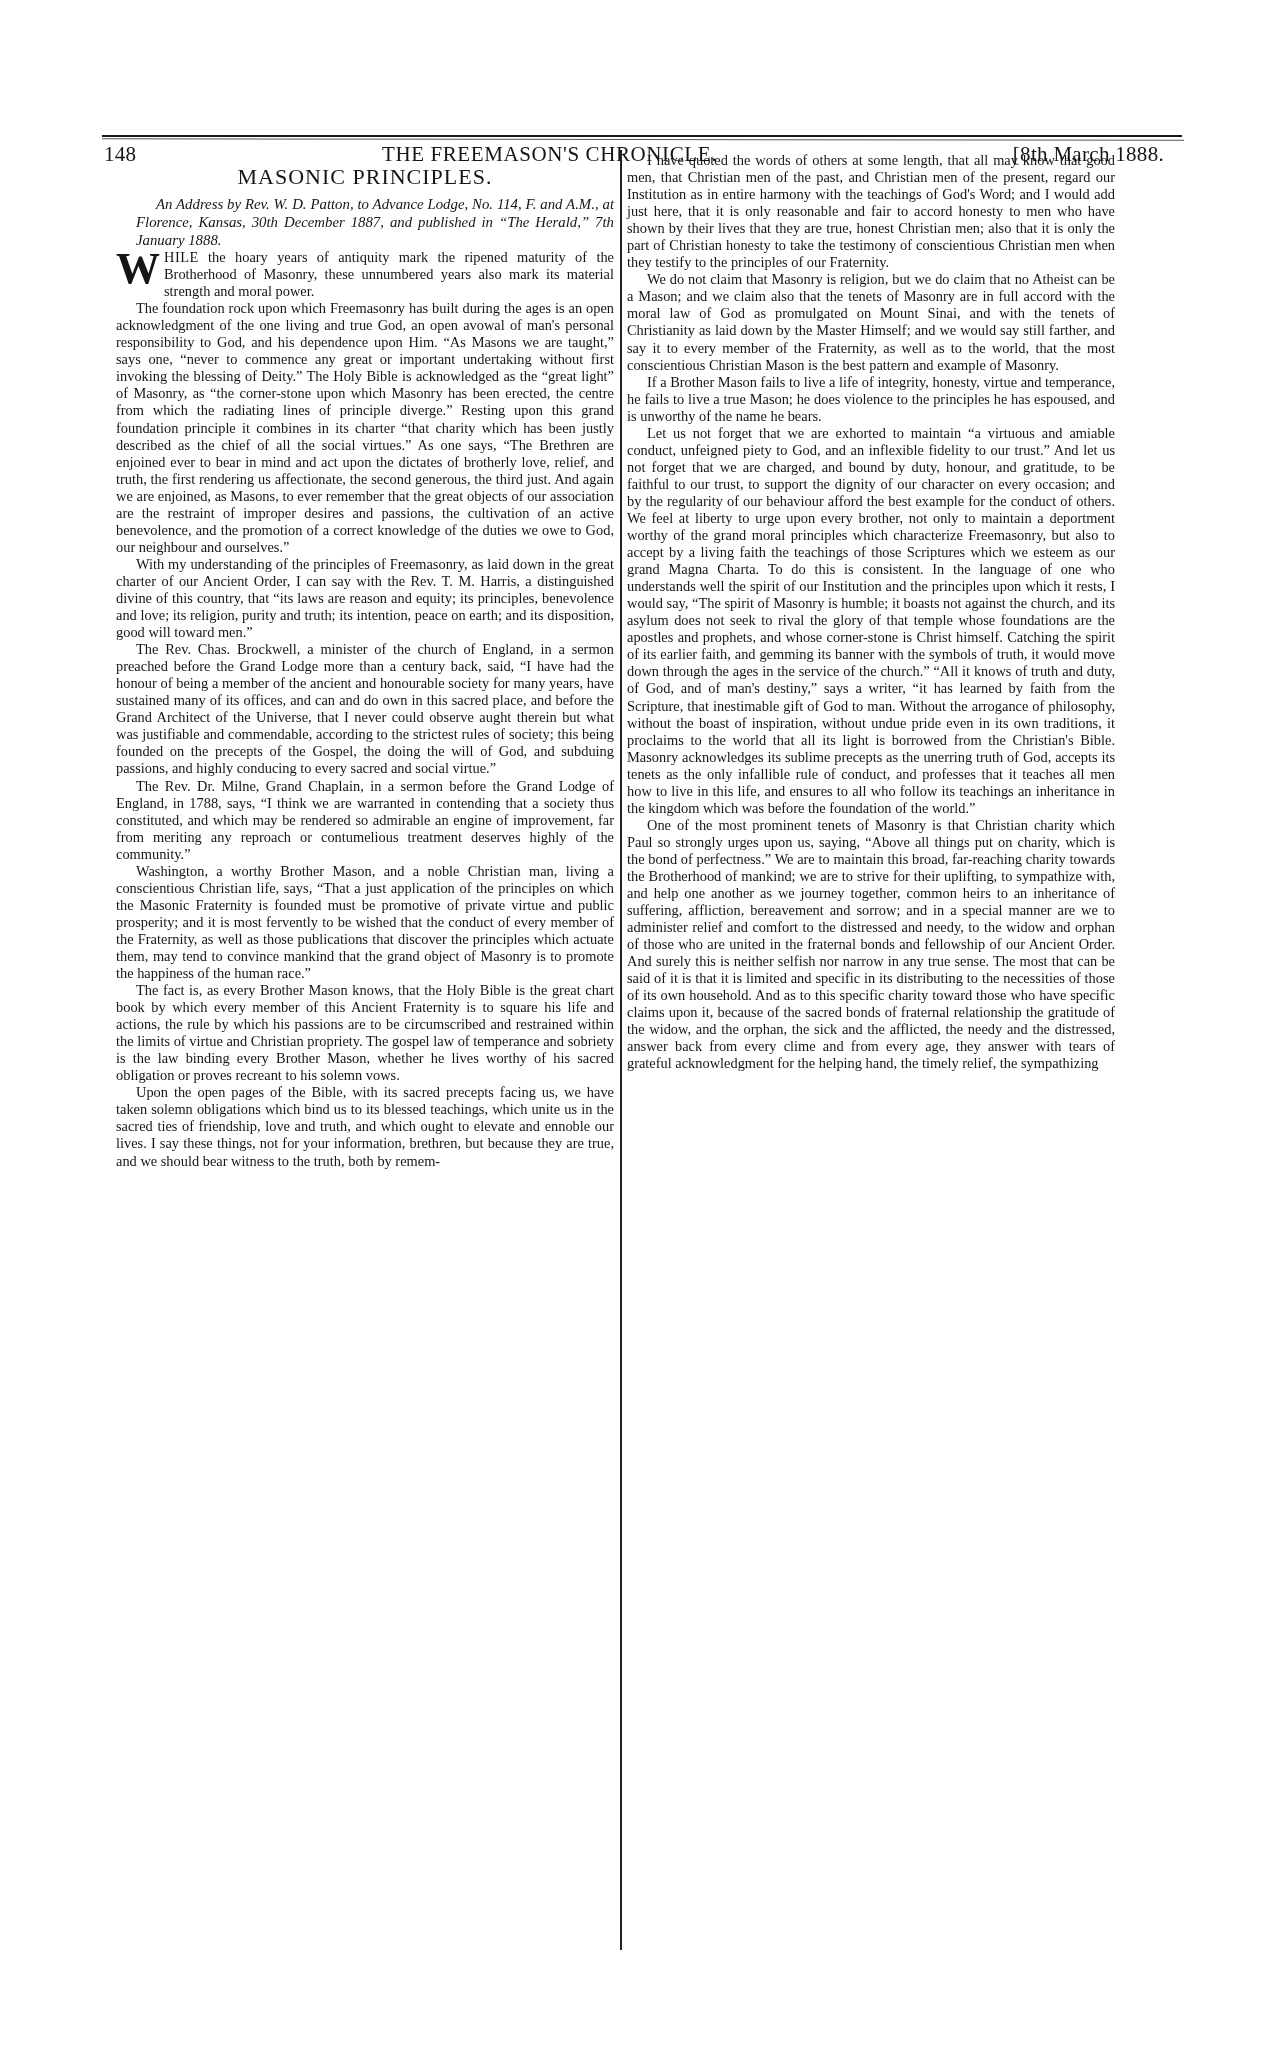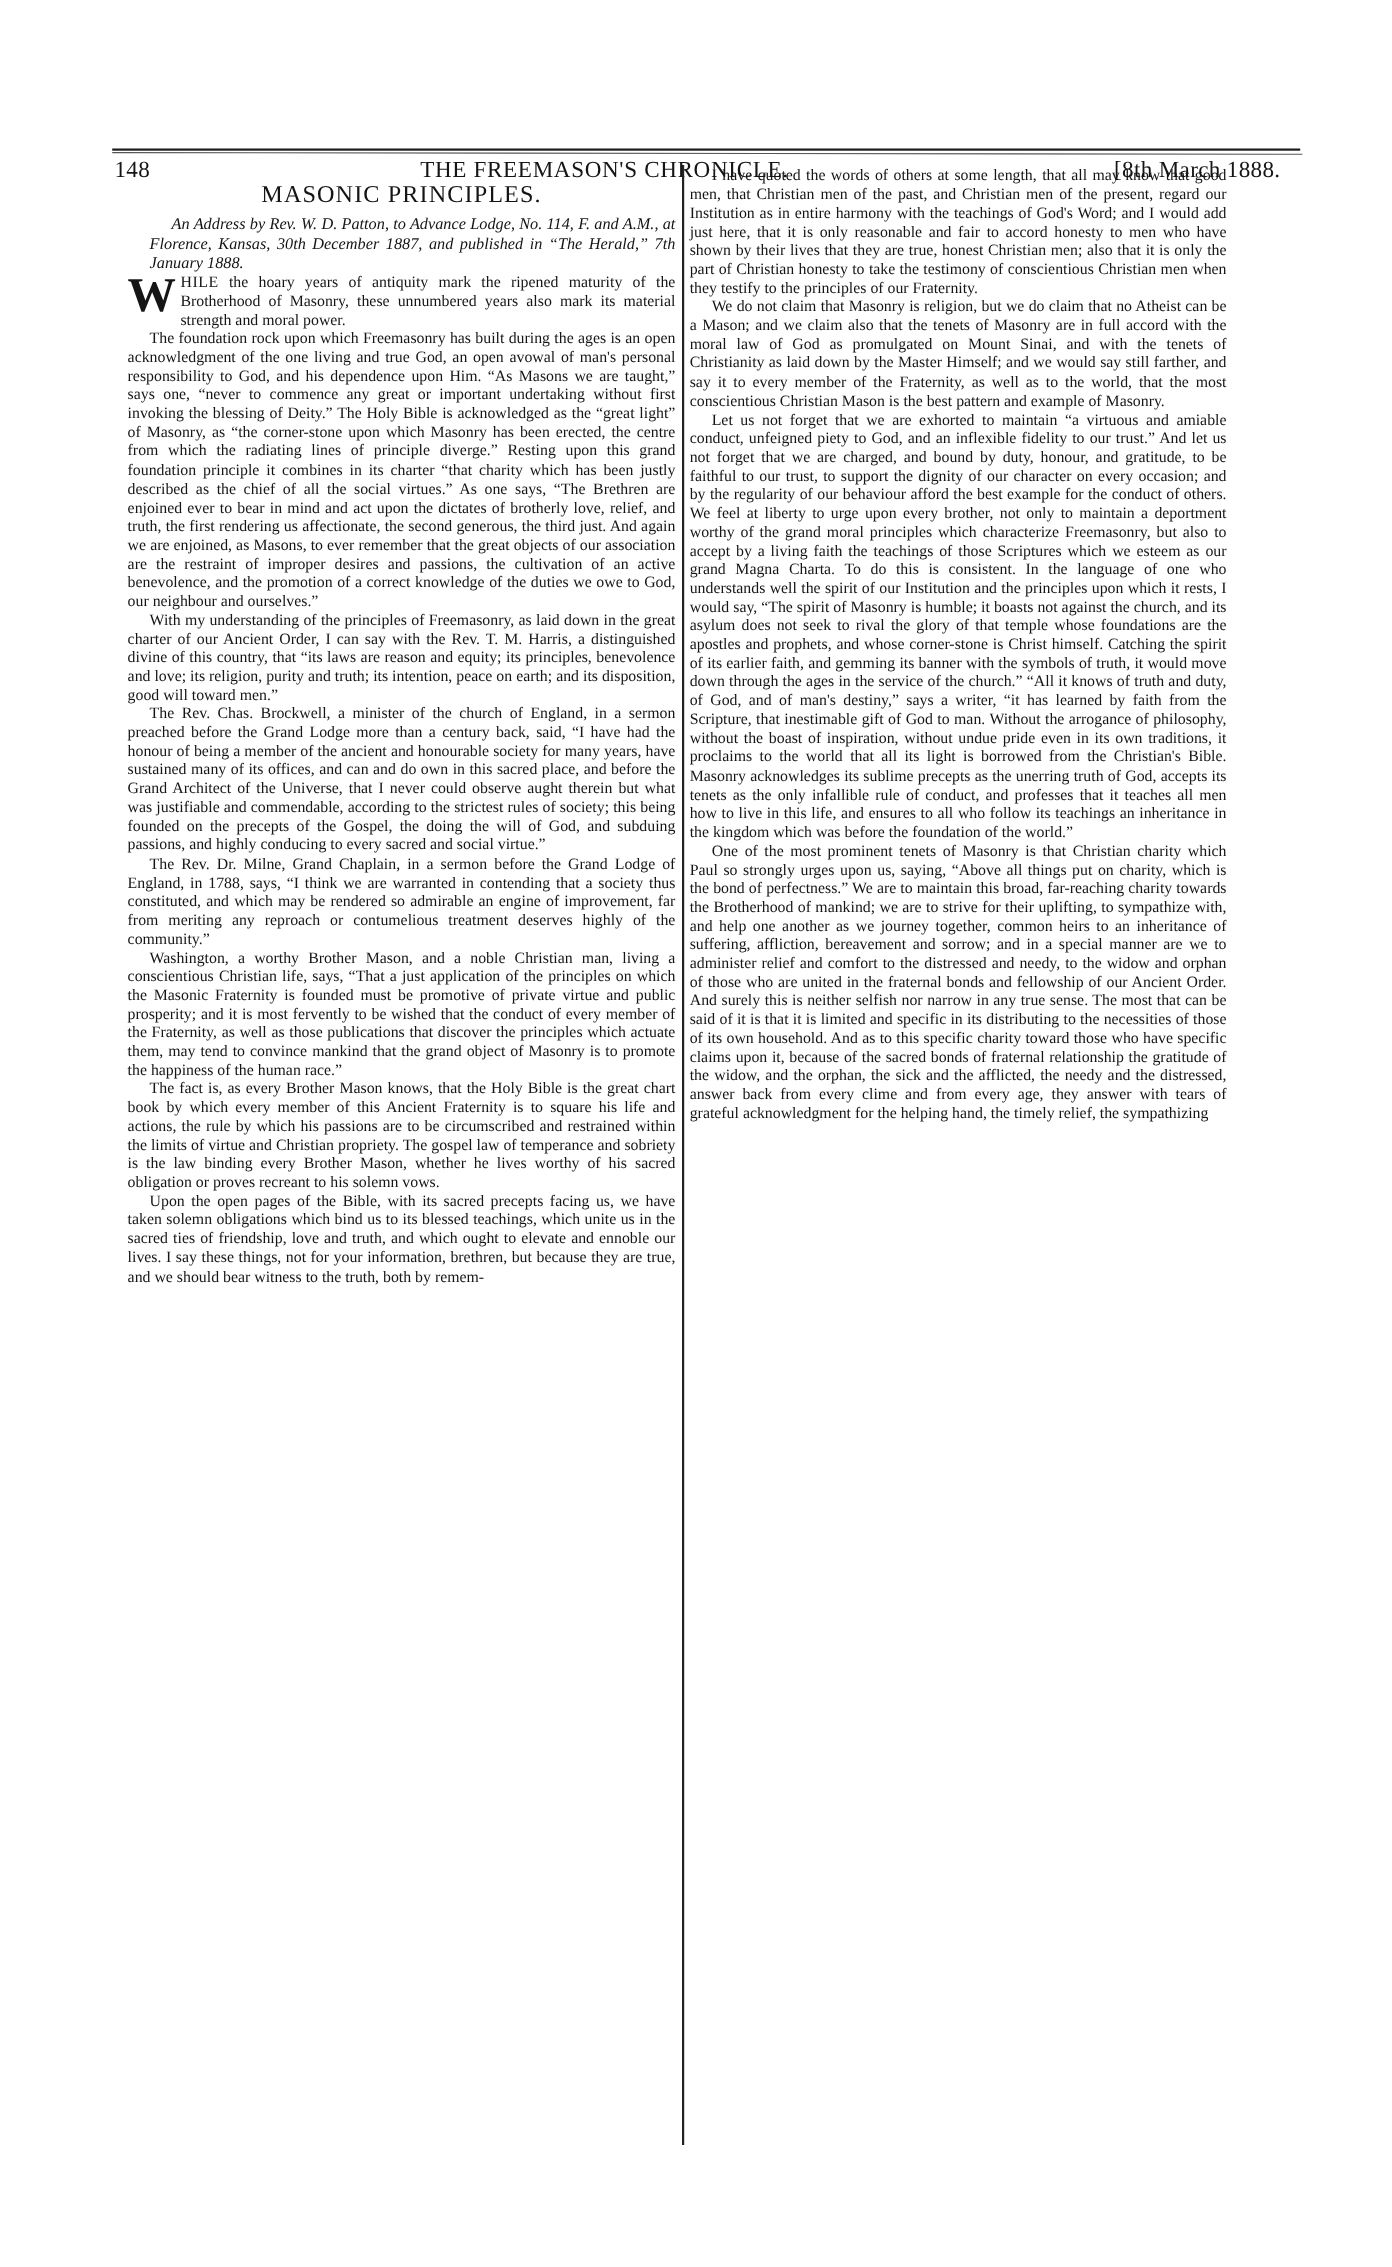--- a/index.html
+++ b/index.html
@@ -62,15 +62,16 @@
   <p>Washington, a worthy Brother Mason, and a noble Christian man, living a conscientious Christian life, says, “That a just application of the principles on which the Masonic Fraternity is founded must be promotive of private virtue and public prosperity; and it is most fervently to be wished that the conduct of every member of the Fraternity, as well as those publications that discover the principles which actuate them, may tend to convince mankind that the grand object of Masonry is to promote the happiness of the human race.”</p>
   <p>The fact is, as every Brother Mason knows, that the Holy Bible is the great chart book by which every member of this Ancient Fraternity is to square his life and actions, the rule by which his passions are to be circumscribed and restrained within the limits of virtue and Christian propriety. The gospel law of temperance and sobriety is the law binding every Brother Mason, whether he lives worthy of his sacred obligation or proves recreant to his solemn vows.</p>
   <p>Upon the open pages of the Bible, with its sacred precepts facing us, we have taken solemn obligations which bind us to its blessed teachings, which unite us in the sacred ties of friendship, love and truth, and which ought to elevate and ennoble our lives. I say these things, not for your information, brethren, but because they are true, and we should bear witness to the truth, both by remem-</p>
 </div>
 
 <div class="divider"></div>
 
 <div class="col col-right">
   <p>I have quoted the words of others at some length, that all may know that good men, that Christian men of the past, and Christian men of the present, regard our Institution as in entire harmony with the teachings of God's Word; and I would add just here, that it is only reasonable and fair to accord honesty to men who have shown by their lives that they are true, honest Christian men; also that it is only the part of Christian honesty to take the testimony of conscientious Christian men when they testify to the principles of our Fraternity.</p>
   <p>We do not claim that Masonry is religion, but we do claim that no Atheist can be a Mason; and we claim also that the tenets of Masonry are in full accord with the moral law of God as promulgated on Mount Sinai, and with the tenets of Christianity as laid down by the Master Himself; and we would say still farther, and say it to every member of the Fraternity, as well as to the world, that the most conscientious Christian Mason is the best pattern and example of Masonry.</p>
+  <p>If a Brother Mason fails to live a life of integrity, honesty, virtue and temperance, he fails to live a true Mason; he does violence to the principles he has espoused, and is unworthy of the name he bears.</p>
   <p>Let us not forget that we are exhorted to maintain “a virtuous and amiable conduct, unfeigned piety to God, and an inflexible fidelity to our trust.” And let us not forget that we are charged, and bound by duty, honour, and gratitude, to be faithful to our trust, to support the dignity of our character on every occasion; and by the regularity of our behaviour afford the best example for the conduct of others. We feel at liberty to urge upon every brother, not only to maintain a deportment worthy of the grand moral principles which characterize Freemasonry, but also to accept by a living faith the teachings of those Scriptures which we esteem as our grand Magna Charta. To do this is consistent. In the language of one who understands well the spirit of our Institution and the principles upon which it rests, I would say, “The spirit of Masonry is humble; it boasts not against the church, and its asylum does not seek to rival the glory of that temple whose foundations are the apostles and prophets, and whose corner-stone is Christ himself. Catching the spirit of its earlier faith, and gemming its banner with the symbols of truth, it would move down through the ages in the service of the church.” “All it knows of truth and duty, of God, and of man's destiny,” says a writer, “it has learned by faith from the Scripture, that inestimable gift of God to man. Without the arrogance of philosophy, without the boast of inspiration, without undue pride even in its own traditions, it proclaims to the world that all its light is borrowed from the Christian's Bible. Masonry acknowledges its sublime precepts as the unerring truth of God, accepts its tenets as the only infallible rule of conduct, and professes that it teaches all men how to live in this life, and ensures to all who follow its teachings an inheritance in the kingdom which was before the foundation of the world.”</p>
   <p>One of the most prominent tenets of Masonry is that Christian charity which Paul so strongly urges upon us, saying, “Above all things put on charity, which is the bond of perfectness.” We are to maintain this broad, far-reaching charity towards the Brotherhood of mankind; we are to strive for their uplifting, to sympathize with, and help one another as we journey together, common heirs to an inheritance of suffering, affliction, bereavement and sorrow; and in a special manner are we to administer relief and comfort to the distressed and needy, to the widow and orphan of those who are united in the fraternal bonds and fellowship of our Ancient Order. And surely this is neither selfish nor narrow in any true sense. The most that can be said of it is that it is limited and specific in its distributing to the necessities of those of its own household. And as to this specific charity toward those who have specific claims upon it, because of the sacred bonds of fraternal relationship the gratitude of the widow, and the orphan, the sick and the afflicted, the needy and the distressed, answer back from every clime and from every age, they answer with tears of grateful acknowledgment for the helping hand, the timely relief, the sympathizing</p>
 </div>
 
 </body></html>

